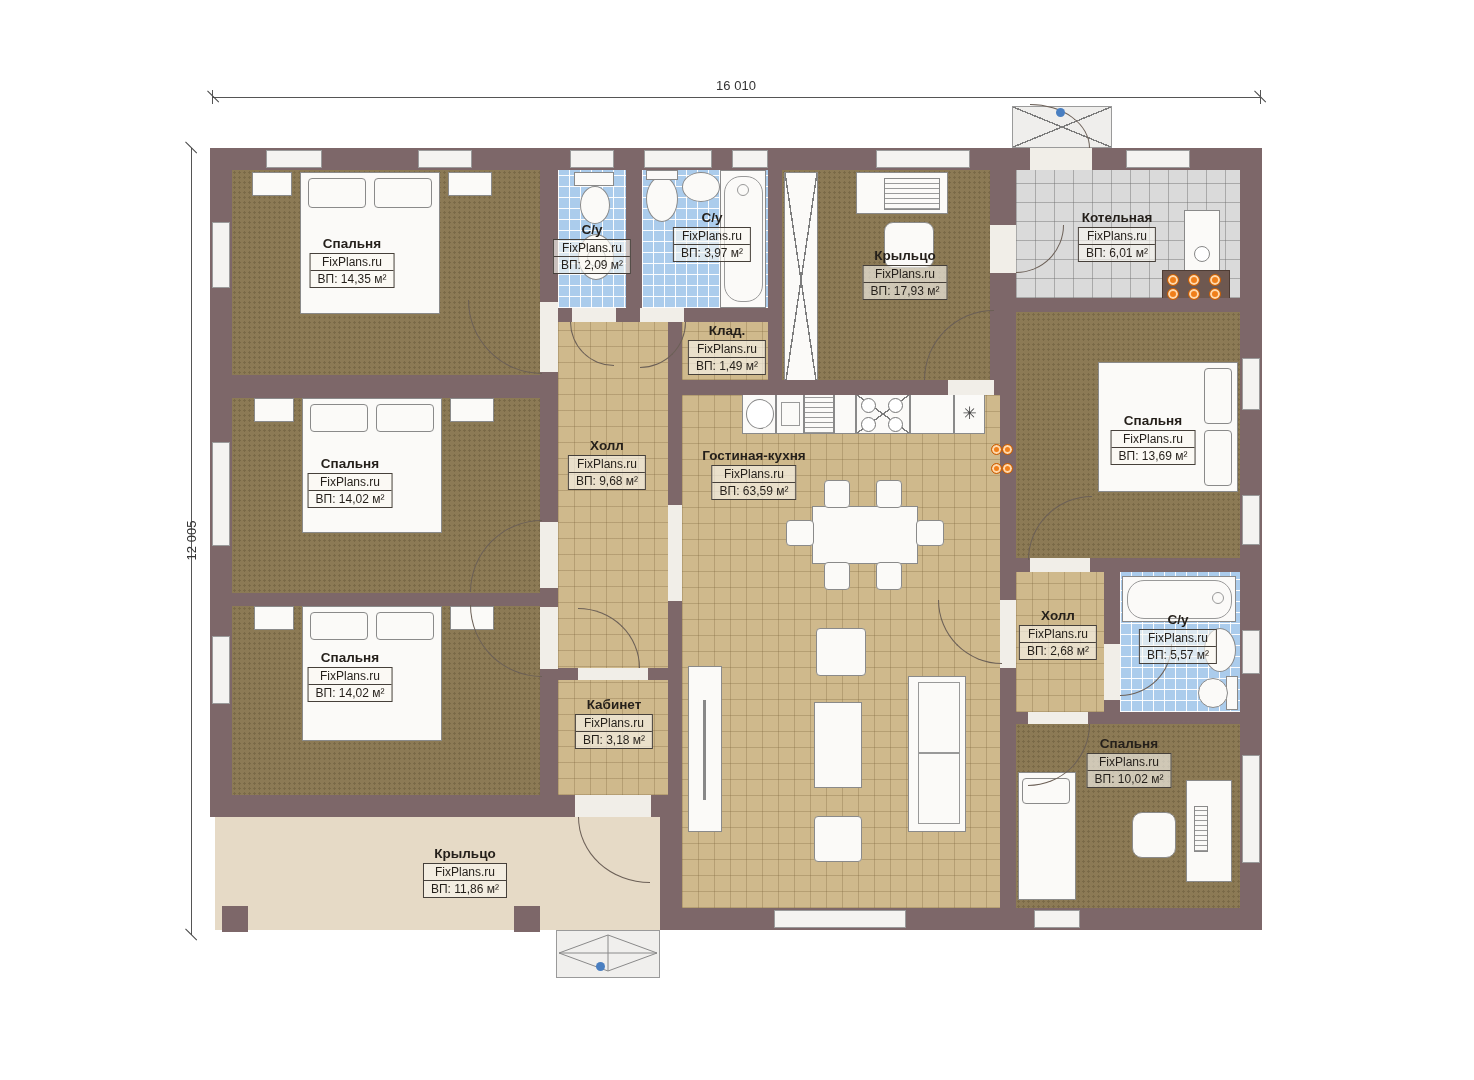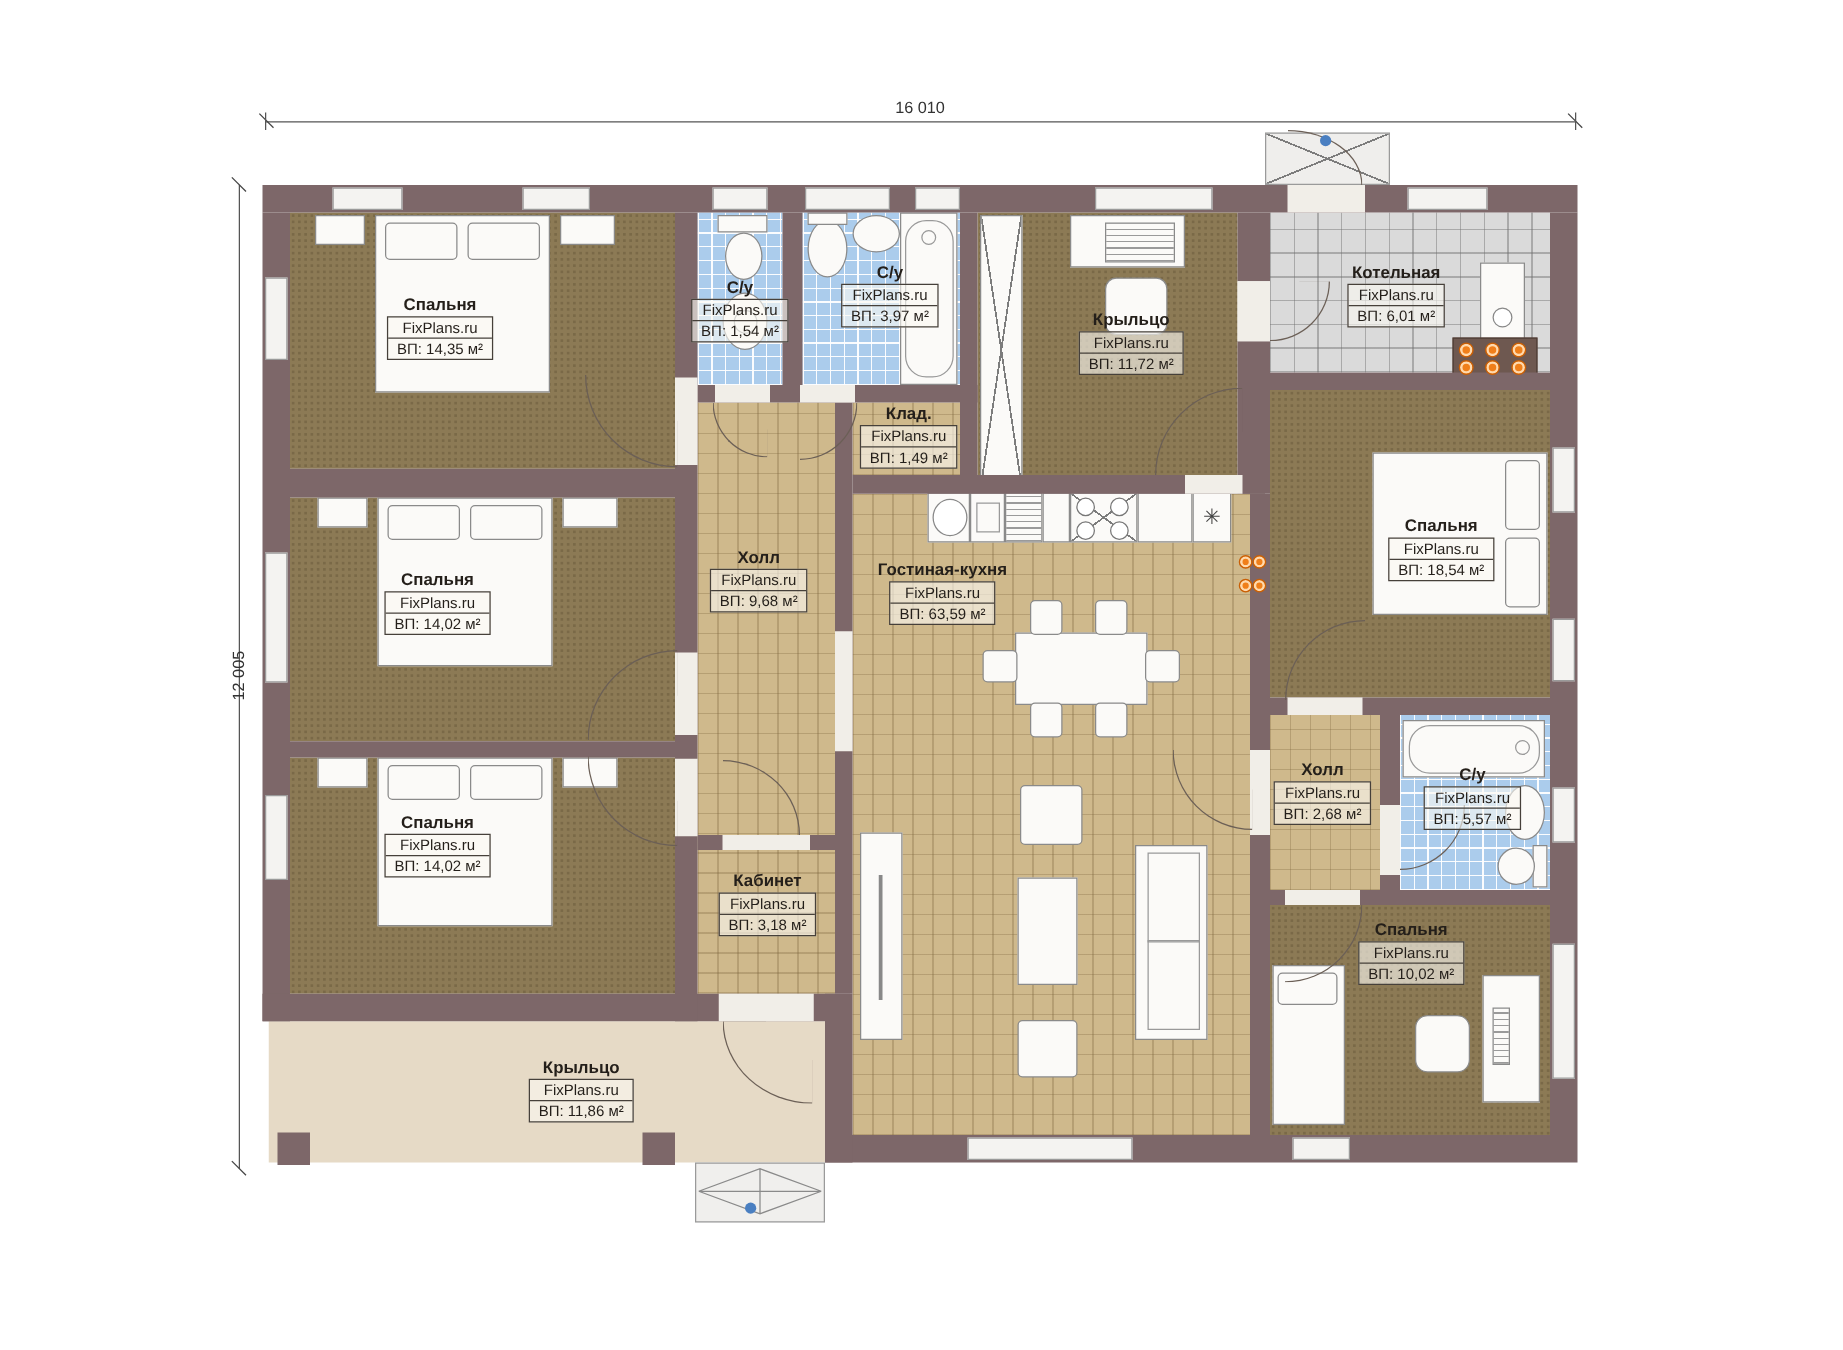--- a/index.html
+++ b/index.html
@@ -260,49 +260,49 @@
   <div class="abs dot-bl" style="left:596px;top:962px;width:9px;height:9px;"></div>
   <div class="abs xlines" style="left:1012px;top:106px;width:100px;height:42px;background-color:#efeeec;border:1px solid #9a9a9a;box-sizing:border-box;z-index:2;"></div>
   <div class="abs dot-bl" style="left:1056px;top:108px;width:9px;height:9px;"></div>
 
   <div class="abs rlabel" style="left:352px;top:236px;">
     <div class="nm">Спальня</div>
     <div class="bx"><div class="brand">FixPlans.ru</div><div class="area">ВП: 14,35 м²</div></div>
   </div>
   <div class="abs rlabel" style="left:592px;top:222px;">
     <div class="nm">С/у</div>
-    <div class="bx"><div class="brand">FixPlans.ru</div><div class="area">ВП: 1,54 м²</div></div>
+    <div class="bx"><div class="brand">FixPlans.ru</div><div class="area">ВП: 2,09 м²</div></div>
   </div>
   <div class="abs rlabel" style="left:712px;top:210px;">
     <div class="nm">С/у</div>
     <div class="bx"><div class="brand">FixPlans.ru</div><div class="area">ВП: 3,97 м²</div></div>
   </div>
   <div class="abs rlabel" style="left:905px;top:248px;">
     <div class="nm">Крыльцо</div>
-    <div class="bx"><div class="brand">FixPlans.ru</div><div class="area">ВП: 11,72 м²</div></div>
+    <div class="bx"><div class="brand">FixPlans.ru</div><div class="area">ВП: 17,93 м²</div></div>
   </div>
   <div class="abs rlabel" style="left:1117px;top:210px;">
     <div class="nm">Котельная</div>
     <div class="bx"><div class="brand">FixPlans.ru</div><div class="area">ВП: 6,01 м²</div></div>
   </div>
   <div class="abs rlabel" style="left:727px;top:323px;">
     <div class="nm">Клад.</div>
     <div class="bx"><div class="brand">FixPlans.ru</div><div class="area">ВП: 1,49 м²</div></div>
   </div>
   <div class="abs rlabel" style="left:607px;top:438px;">
     <div class="nm">Холл</div>
     <div class="bx"><div class="brand">FixPlans.ru</div><div class="area">ВП: 9,68 м²</div></div>
   </div>
   <div class="abs rlabel" style="left:754px;top:448px;">
     <div class="nm">Гостиная-кухня</div>
     <div class="bx"><div class="brand">FixPlans.ru</div><div class="area">ВП: 63,59 м²</div></div>
   </div>
   <div class="abs rlabel" style="left:1153px;top:413px;">
     <div class="nm">Спальня</div>
-    <div class="bx"><div class="brand">FixPlans.ru</div><div class="area">ВП: 18,54 м²</div></div>
+    <div class="bx"><div class="brand">FixPlans.ru</div><div class="area">ВП: 13,69 м²</div></div>
   </div>
   <div class="abs rlabel" style="left:350px;top:456px;">
     <div class="nm">Спальня</div>
     <div class="bx"><div class="brand">FixPlans.ru</div><div class="area">ВП: 14,02 м²</div></div>
   </div>
   <div class="abs rlabel" style="left:350px;top:650px;">
     <div class="nm">Спальня</div>
     <div class="bx"><div class="brand">FixPlans.ru</div><div class="area">ВП: 14,02 м²</div></div>
   </div>
   <div class="abs rlabel" style="left:614px;top:697px;">

